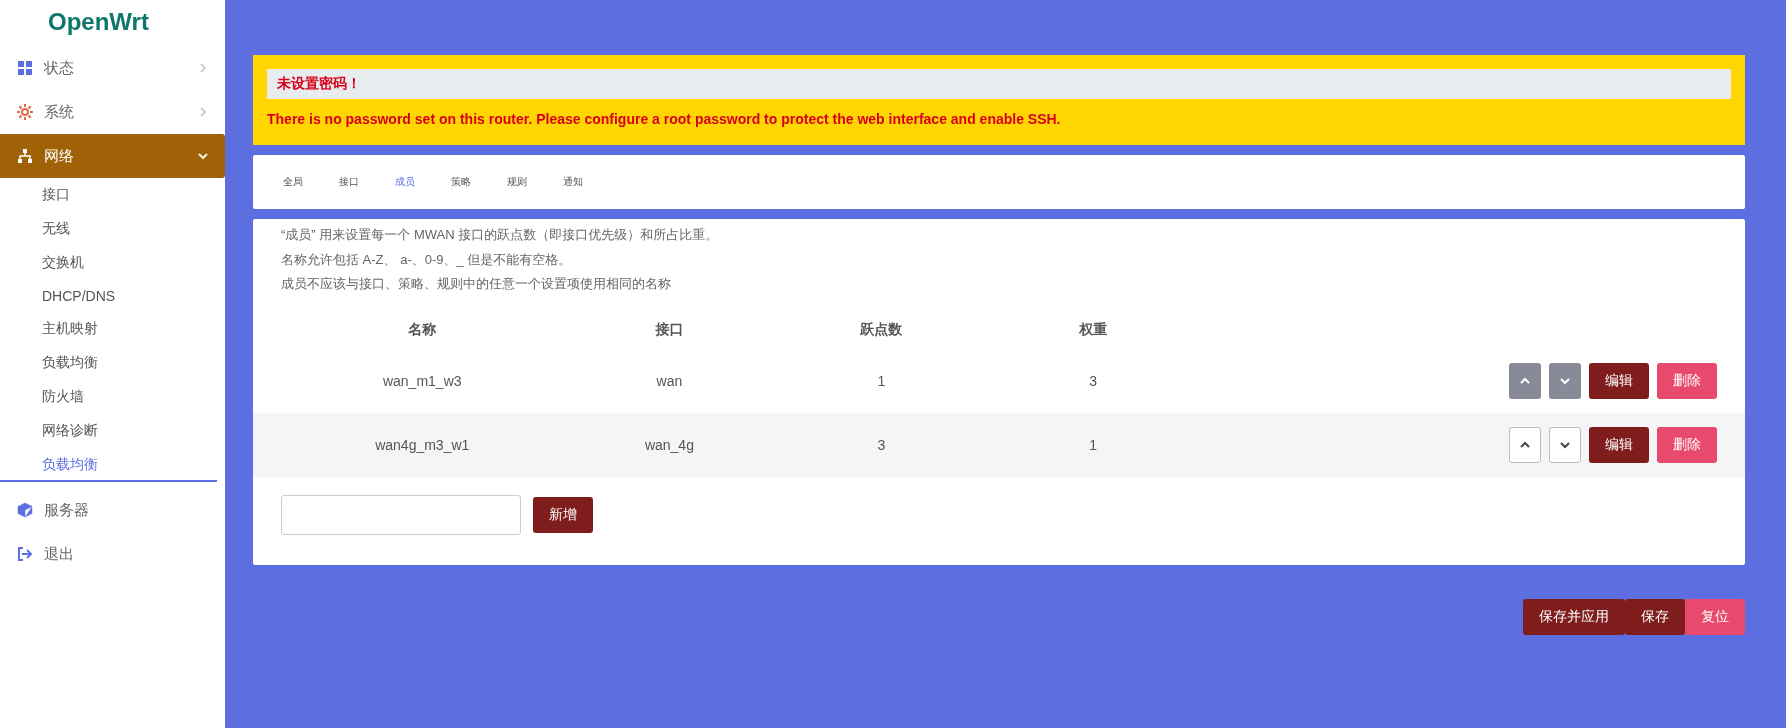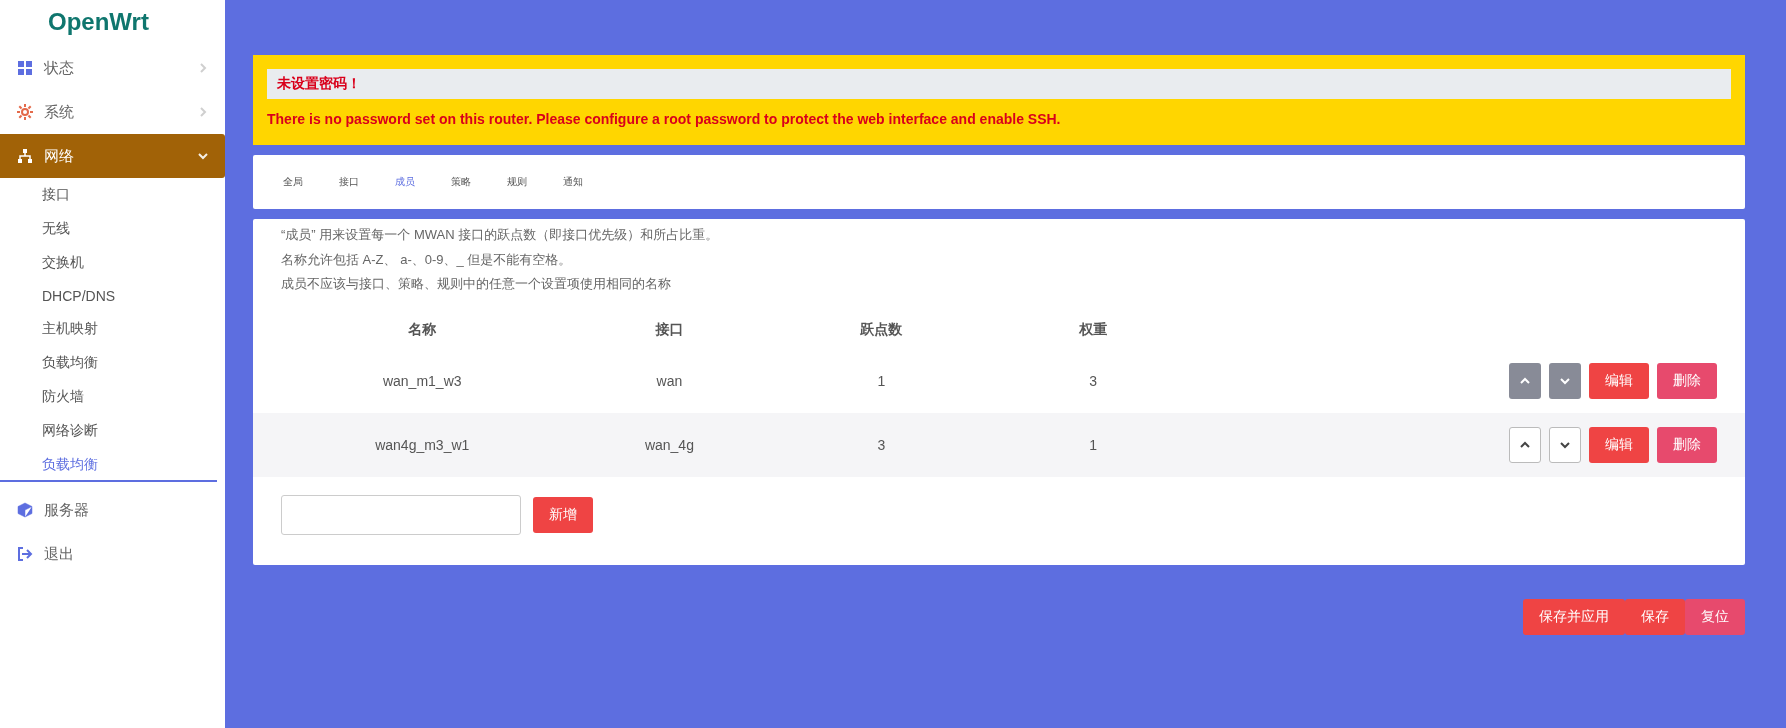--- a/index.html
+++ b/index.html
@@ -132,21 +132,21 @@
   padding: 0 16px;
   border: none;
   border-radius: 3px;
   font-size: 14px;
   cursor: pointer;
   color: #fff;
 }
 .btn-icon { width: 32px; padding: 0; display:flex; align-items:center; justify-content:center; }
 .btn-grey { background: #888b97; }
 .btn-white { background: #fff; color:#444; border:1px solid #bbb; }
-.btn-blue { background: #ef4444; }
+.btn-blue { background: #7f1d1d; }
 .btn-red  { background: #e74a6d; }
 .addrow {
   padding: 18px 28px 30px 28px;
   display: flex;
   gap: 12px;
   align-items: center;
 }
 .addrow input {
   width: 240px; height: 40px;
   border: 1px solid #ccc;

